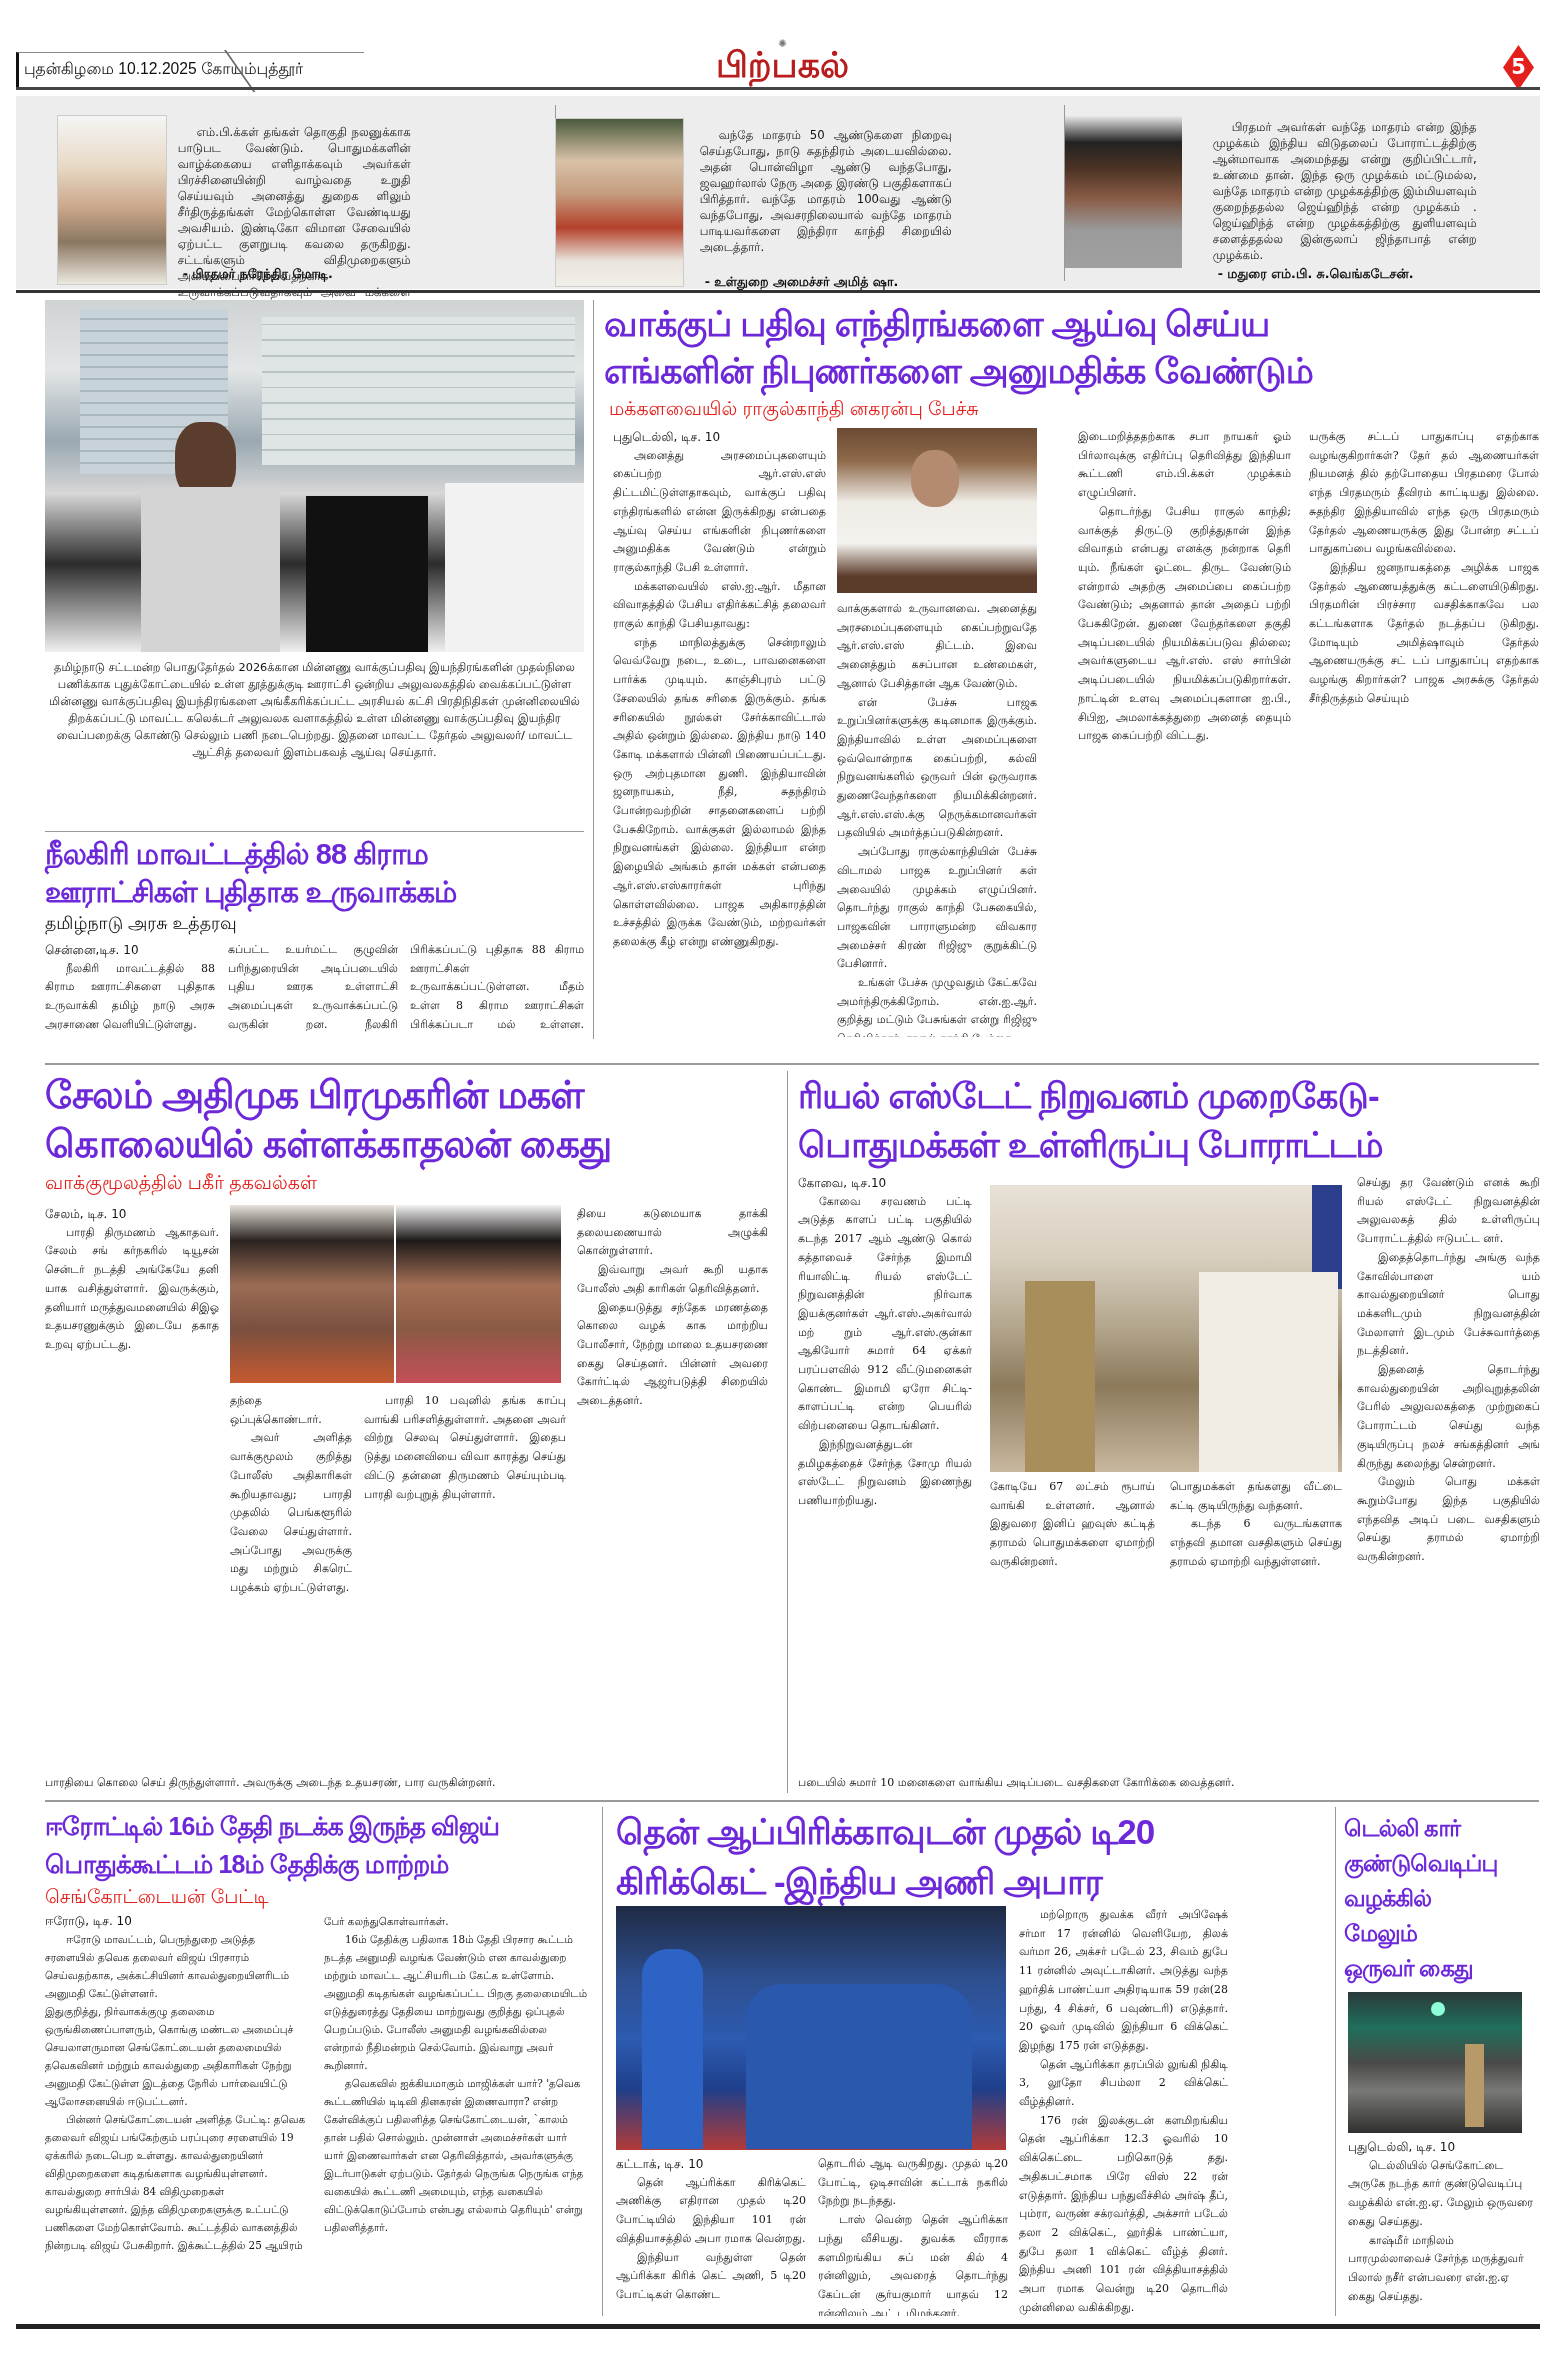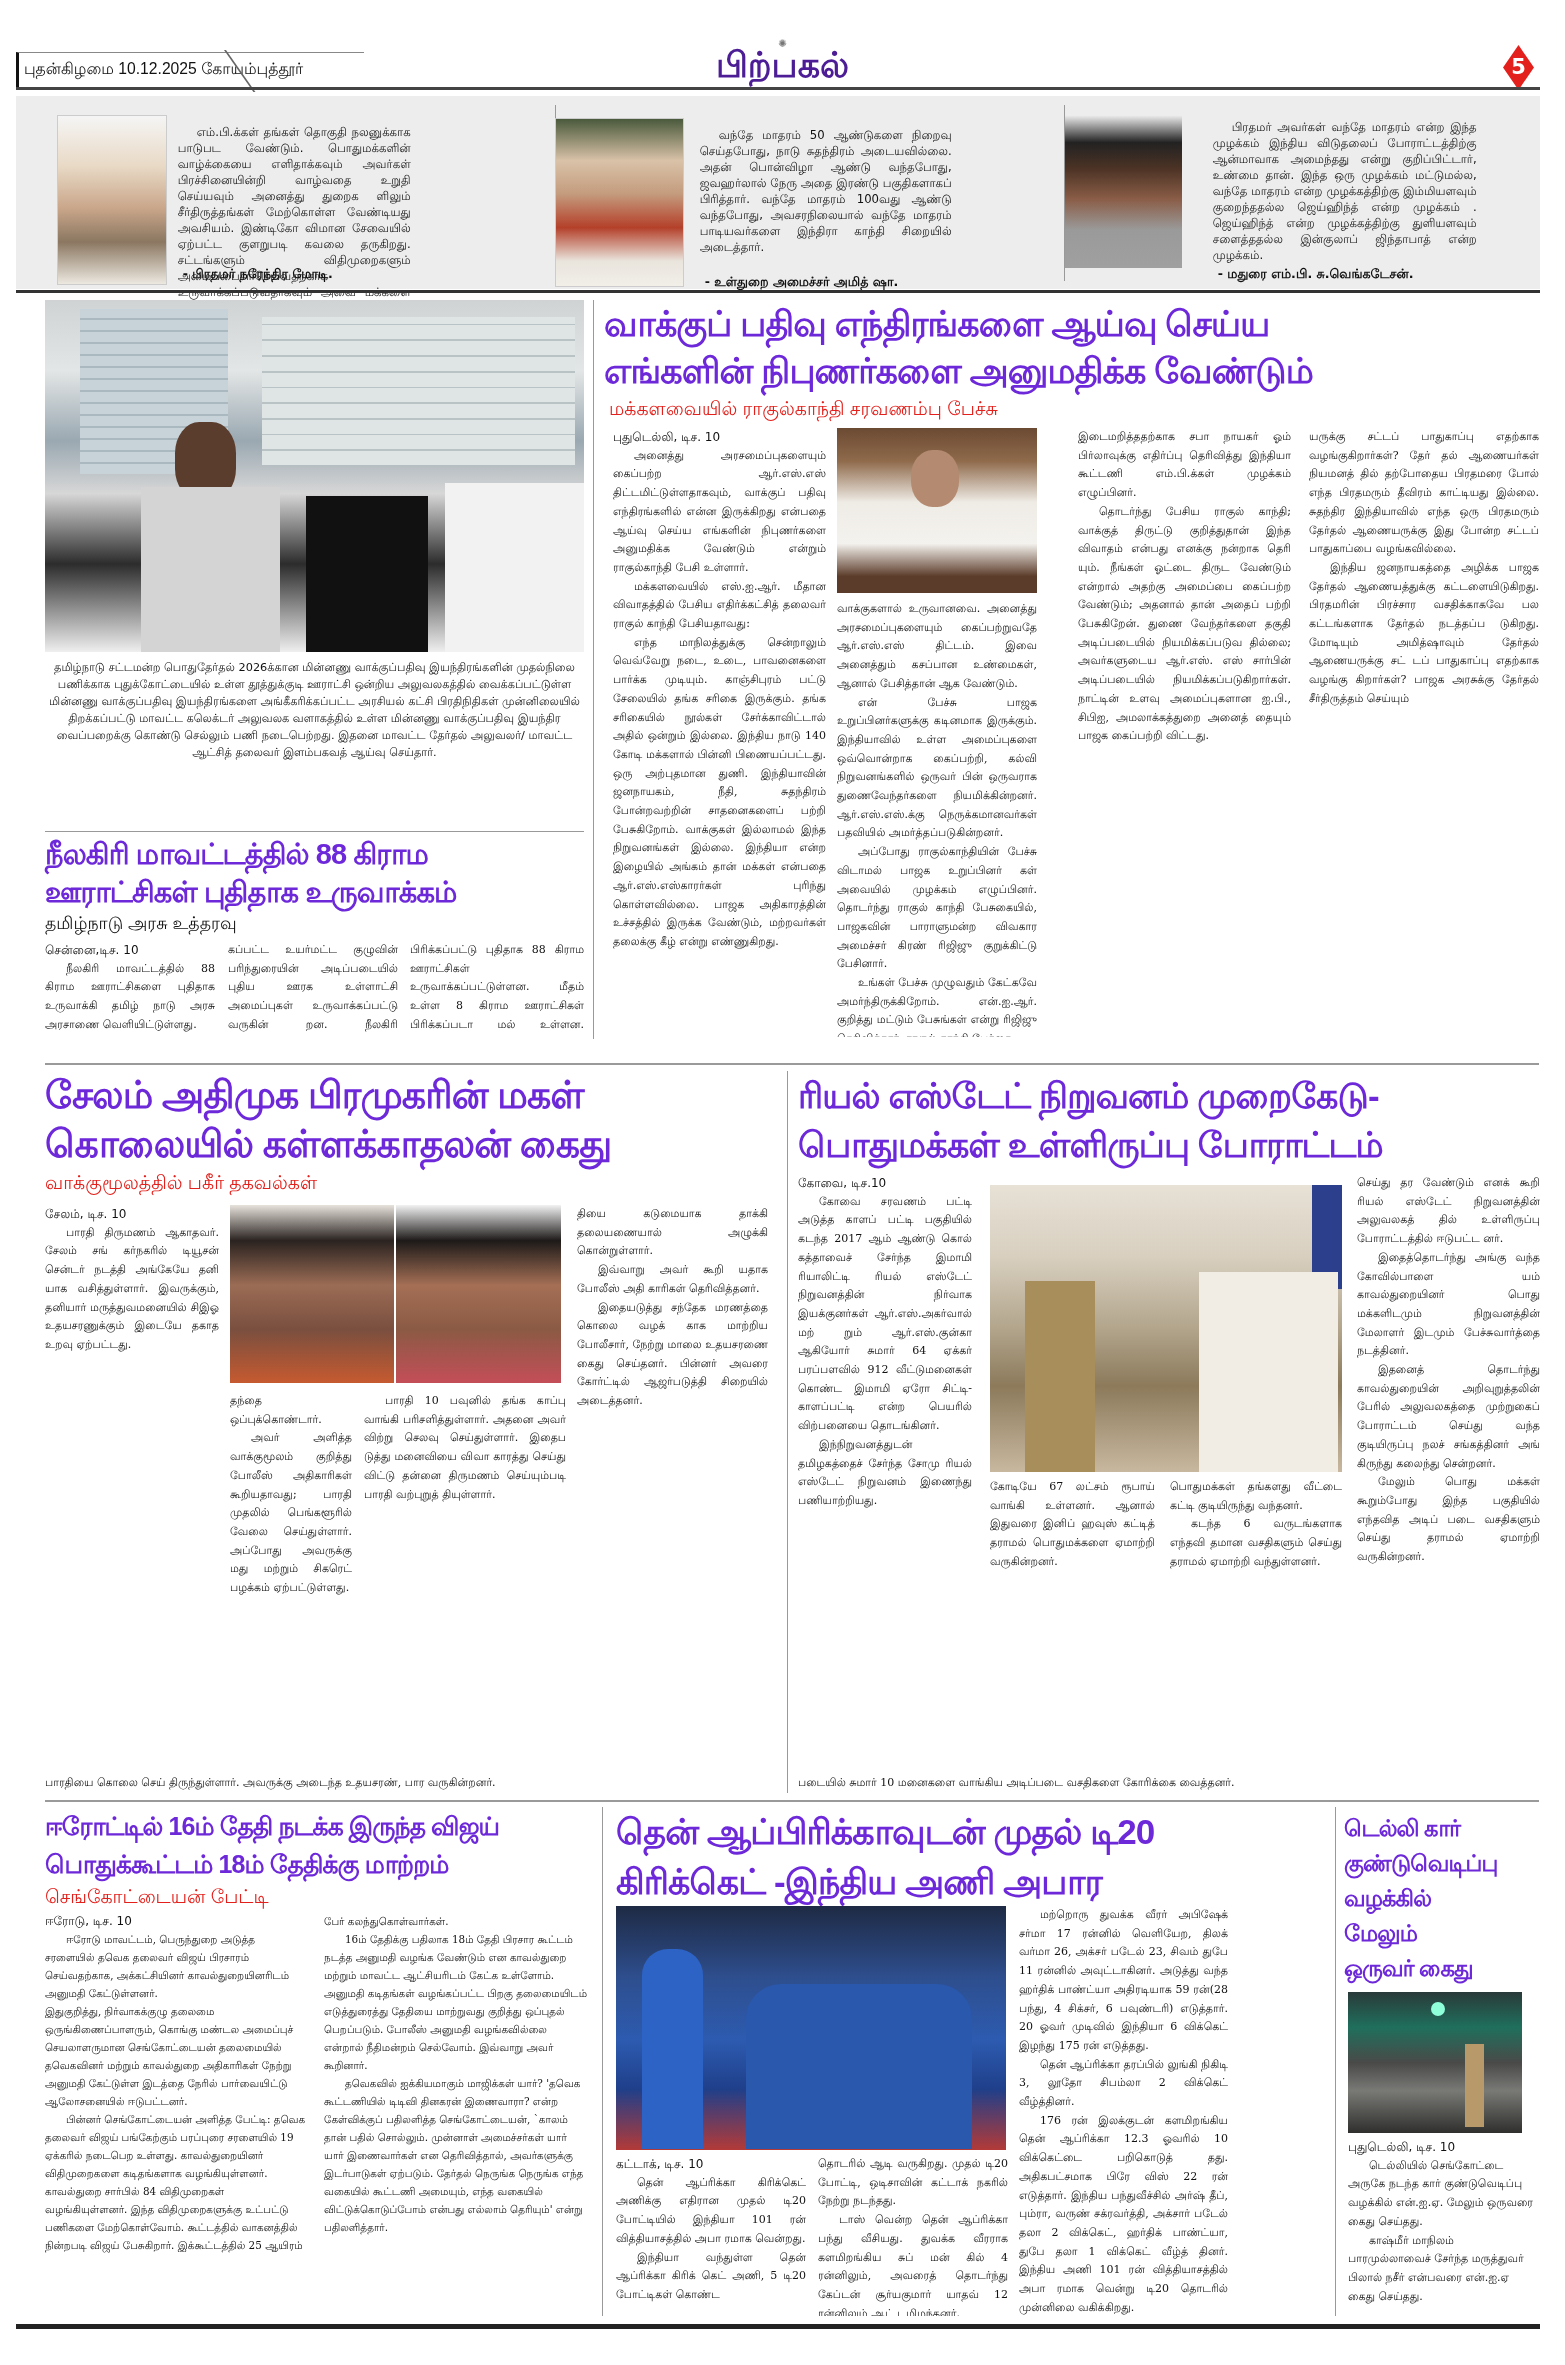--- a/index.html
+++ b/index.html
@@ -5,21 +5,21 @@
   * { box-sizing: border-box; margin: 0; padding: 0; }
   html, body { width: 1565px; height: 2366px; background: #ffffff; overflow: hidden; }
   body { font-family: "DejaVu Sans", sans-serif; color: #111; position: relative; }
 
   .abs { position: absolute; }
   .vrule { position: absolute; width: 0.9px; background: #999; }
 
   
   .dateline-box { left: 15.7px; top: 52px; width: 348px; height: 35px; border-left: 3.5px solid #111; border-top: 1.7px solid #888; font-size: 15.7px; line-height: 31px; padding-left: 5.2px; font-family: "Liberation Sans", sans-serif; font-stretch: condensed; }
   .dateline-slant { left: 224px; top: 50px; width: 1.7px; height: 42px; background: #666; transform: skewX(35deg); transform-origin: top; }
-  .logo { left: 678px; top: 45px; width: 209px; text-align: center; color: #4c1d95; font-size: 35px; font-weight: bold; font-family: "DejaVu Sans", sans-serif; }
+  .logo { left: 678px; top: 45px; width: 209px; text-align: center; color: #b91c1c; font-size: 35px; font-weight: bold; font-family: "DejaVu Sans", sans-serif; }
   .logo-mark { left: 765px; top: 37px; width: 35px; text-align: center; font-size: 10.4px; color: #777; }
   .page-no { left: 1503px; top: 45px; width: 31px; height: 45px; background: #e3201b; clip-path: polygon(50% 0, 100% 50%, 50% 100%, 0 50%); color: #fff; font-weight: bold; font-size: 21px; text-align: center; line-height: 45px; }
   .mast-rule { left: 15.7px; top: 87px; width: 1524px; height: 2.6px; background: #444; }
 
   
   .quotes { left: 15.7px; top: 96px; width: 1524px; height: 193px; background: #ededed; }
   .quote { position: absolute; top: 0; height: 193px; }
   .quote-photo { position: absolute; border: 0.9px solid #ccc; }
   .quote-text { position: absolute; font-size: 11.7px; line-height: 16px; text-align: justify; text-indent: 19px; color: #111; }
   .quote-attr { position: absolute; font-size: 12.6px; font-weight: bold; }
@@ -98,21 +98,21 @@
 <div class="col" style="left:410px;top:941px;width:174px;height:96px;">
   <p style="text-indent:0">பிரிக்கப்பட்டு புதிதாக 88 கிராம ஊராட்சிகள் உருவாக்கப்பட்டுள்ளன. மீதம் உள்ள 8 கிராம ஊராட்சிகள் பிரிக்கப்படா மல் உள்ளன. இதன்படி மொத்தம் 96 கிராம ஊராட் சிகளாக மறுசீரமைப்பு செய்யப்பட்டுள்ளது.</p>
 </div>
 
 <div class="vrule" style="left:593px;top:300px;height:739px;"></div>
 
 <div class="abs h-main" style="left:604px;top:300px;width:939px;font-size:35px;line-height:47px;">
   <div>வாக்குப் பதிவு எந்திரங்களை ஆய்வு செய்ய</div>
   <div>எங்களின் நிபுணர்களை அனுமதிக்க வேண்டும்</div>
 </div>
-<div class="abs h-sub" style="left:609px;top:398px;font-size:19px;">மக்களவையில் ராகுல்காந்தி சரவணம்பு பேச்சு</div>
+<div class="abs h-sub" style="left:609px;top:398px;font-size:19px;">மக்களவையில் ராகுல்காந்தி னகரன்பு பேச்சு</div>
 
 <div class="col" style="left:613px;top:428px;width:213px;height:609px;">
   <p class="dl">புதுடெல்லி, டிச. 10</p>
   <p>அனைத்து அரசமைப்புகளையும் கைப்பற்ற ஆர்.எஸ்.எஸ் திட்டமிட்டுள்ளதாகவும், வாக்குப் பதிவு எந்திரங்களில் என்ன இருக்கிறது என்பதை ஆய்வு செய்ய எங்களின் நிபுணர்களை அனுமதிக்க வேண்டும் என்றும் ராகுல்காந்தி பேசி உள்ளார்.</p>
   <p>மக்களவையில் எஸ்.ஐ.ஆர். மீதான விவாதத்தில் பேசிய எதிர்க்கட்சித் தலைவர் ராகுல் காந்தி பேசியதாவது:</p>
   <p>எந்த மாநிலத்துக்கு சென்றாலும் வெவ்வேறு நடை, உடை, பாவனைகளை பார்க்க முடியும். காஞ்சிபுரம் பட்டு சேலையில் தங்க சரிகை இருக்கும். தங்க சரிகையில் நூல்கள் சேர்க்காவிட்டால் அதில் ஒன்றும் இல்லை. இந்திய நாடு 140 கோடி மக்களால் பின்னி பிணையப்பட்டது. ஒரு அற்புதமான துணி. இந்தியாவின் ஜனநாயகம், நீதி, சுதந்திரம் போன்றவற்றின் சாதனைகளைப் பற்றி பேசுகிறோம். வாக்குகள் இல்லாமல் இந்த நிறுவனங்கள் இல்லை. இந்தியா என்ற இழையில் அங்கம் தான் மக்கள் என்பதை ஆர்.எஸ்.எஸ்காரர்கள் புரிந்து கொள்ளவில்லை. பாஜக அதிகாரத்தின் உச்சத்தில் இருக்க வேண்டும், மற்றவர்கள் தலைக்கு கீழ் என்று எண்ணுகிறது.</p>
 </div>
 <div class="photo" style="left:837px;top:428px;width:200px;height:165px;background:linear-gradient(180deg,#6b4a33 0%,#8f6a4b 20%,#efece6 45%,#f4f2ee 70%,#5b3b29 90%);">
   <div style="position:absolute;left:74px;top:22px;width:48px;height:57px;border-radius:45%;background:#b48a70;"></div>
 </div>

